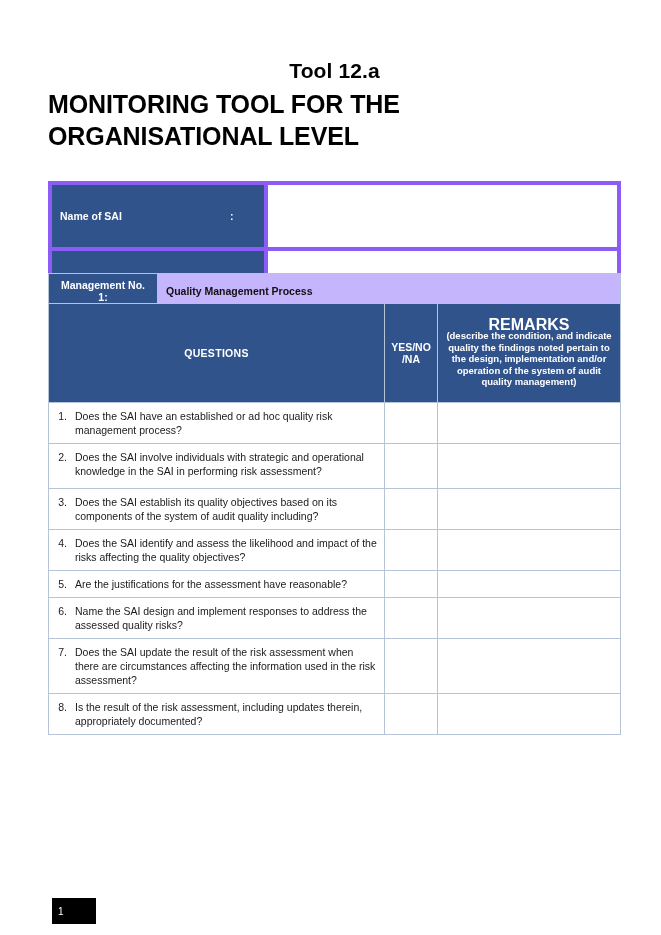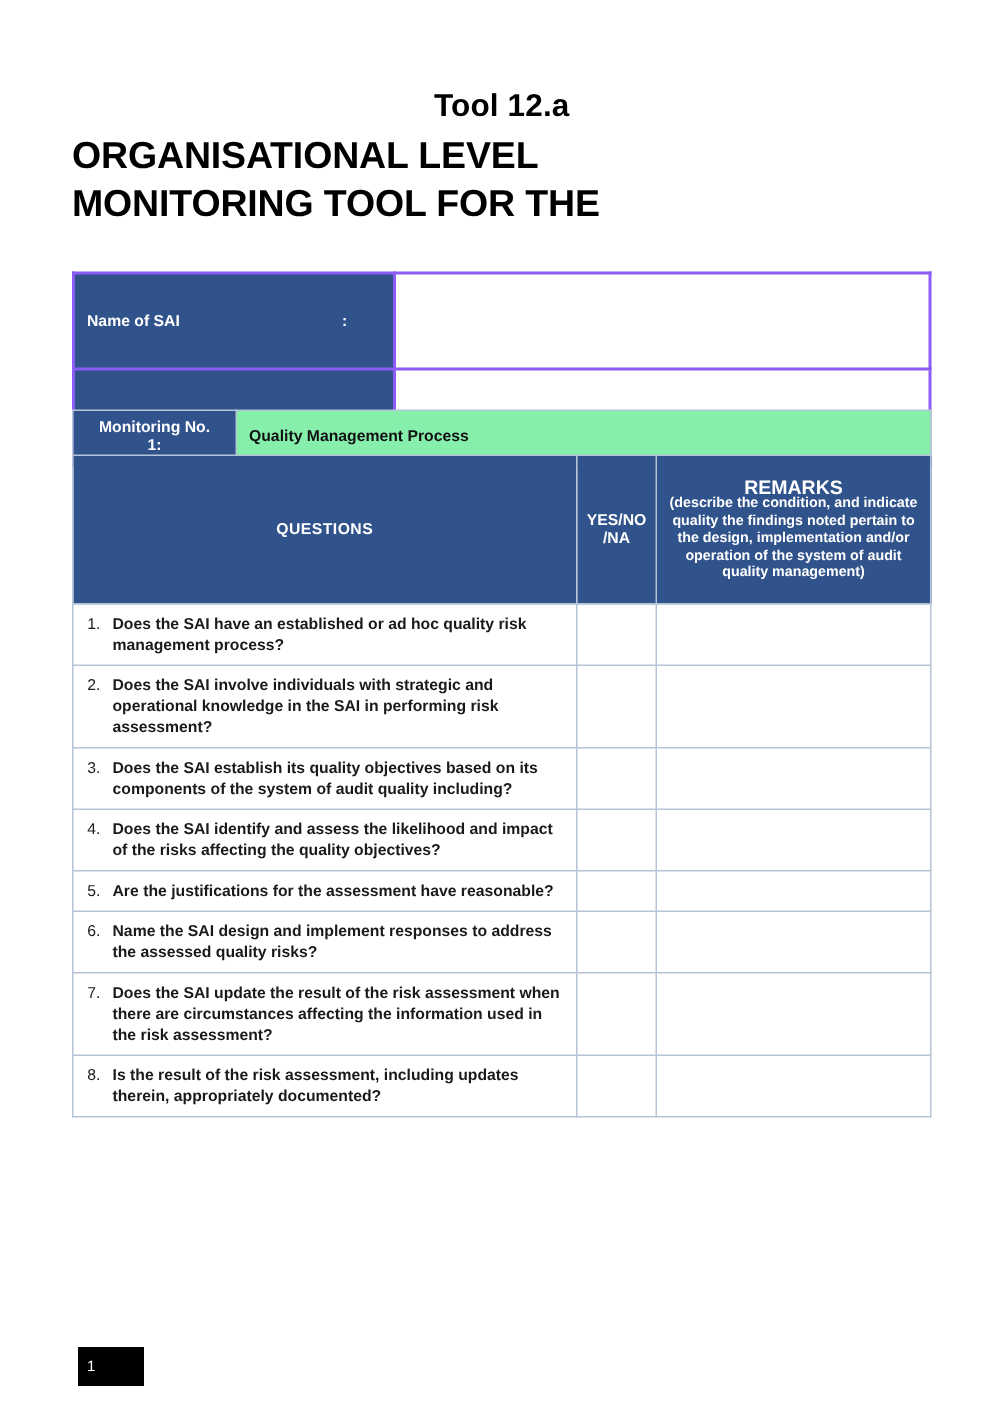--- a/index.html
+++ b/index.html
@@ -56,21 +56,21 @@
     left: 48px;
     top: 181px;
     width: 573px;
     border-collapse: collapse;
     table-layout: fixed;
   }
   .form-table td {
     height: 30px;
     padding: 16px;
     vertical-align: middle;
-    border: 2px solid #8b5cf6;
+    border: 4px solid #8b5cf6;
   }
   .form-label {
     width: 138px;
     background: #31538C;
     color: #ffffff;
     font-size: 10.5px;
     font-weight: bold;
     padding-left: 8px !important;
     border-right: none !important;
   }
@@ -117,21 +117,21 @@
     height: 30px;
     background: #31538C;
     color: #ffffff;
     font-size: 10.5px;
     font-weight: bold;
     text-align: center;
     line-height: 12px;
     padding: 2px 3px !important;
   }
   .component-name {
-    background: #86efac;
+    background: #c4b5fd;
     color: #111111;
     font-size: 10.5px;
     font-weight: bold;
     padding-left: 8px !important;
     height: 30px;
   }
 
   
   .questions-table {
     position: absolute;
@@ -165,21 +165,21 @@
     width: 52px;
     font-size: 10.5px;
     line-height: 12px;
   }
   .qh-remarks {
     font-size: 9.5px;
     line-height: 11.5px;
     padding: 4px 5px !important;
   }
   .qh-remarks .rtitle {
-    font-size: 13px;
+    font-size: 16px;
     display: block;
     margin-bottom: 0px;
   }
   .qh-remarks .rsub {
     font-weight: bold;
     display: block;
   }
 
   .q-cell {
     padding: 6px 6px 6px 4px !important;
@@ -193,21 +193,20 @@
   }
   .q-num {
     width: 22px;
     flex: 0 0 22px;
     text-align: right;
     padding-right: 8px;
     box-sizing: border-box;
   }
   .q-text {
     flex: 1 1 auto;
-    font-weight: bold;
   }
   .answer-cell, .remarks-cell {
     background: #ffffff;
   }
   .answer-input, .remarks-input {
     width: 100%;
     height: 100%;
     min-height: 24px;
     border: none;
     outline: none;
@@ -238,22 +237,22 @@
   }
 </style>
 </head>
 <body>
 
 <div class="page">
 
   <div class="title-block">
     <div class="title-tool">Tool 12.a</div>
     <div class="title-main">
+      <div>MONITORING TOOL FOR THE</div>
       <div>ORGANISATIONAL LEVEL</div>
-      <div>MONITORING TOOL FOR THE</div>
     </div>
   </div>
 
   <table class="form-table">
     <tbody>
       <tr>
         <td class="form-label">Name of SAI</td>
         <td class="form-colon">:</td>
         <td class="form-value">
           <input class="form-input" type="text" value="" style="">
@@ -266,21 +265,21 @@
           <input class="form-input" type="text" value="" style="">
         </td>
       </tr>
     </tbody>
   </table>
 
   <table class="component-table">
     <tbody>
       <tr>
         <td class="component-no">
-          <div>Monitoring No.</div>
+          <div>Management No.</div>
           <div>1:</div>
         </td>
         <td class="component-name">Quality Management Process</td>
       </tr>
     </tbody>
   </table>
 
   <table class="questions-table">
     <thead>
       <tr>

